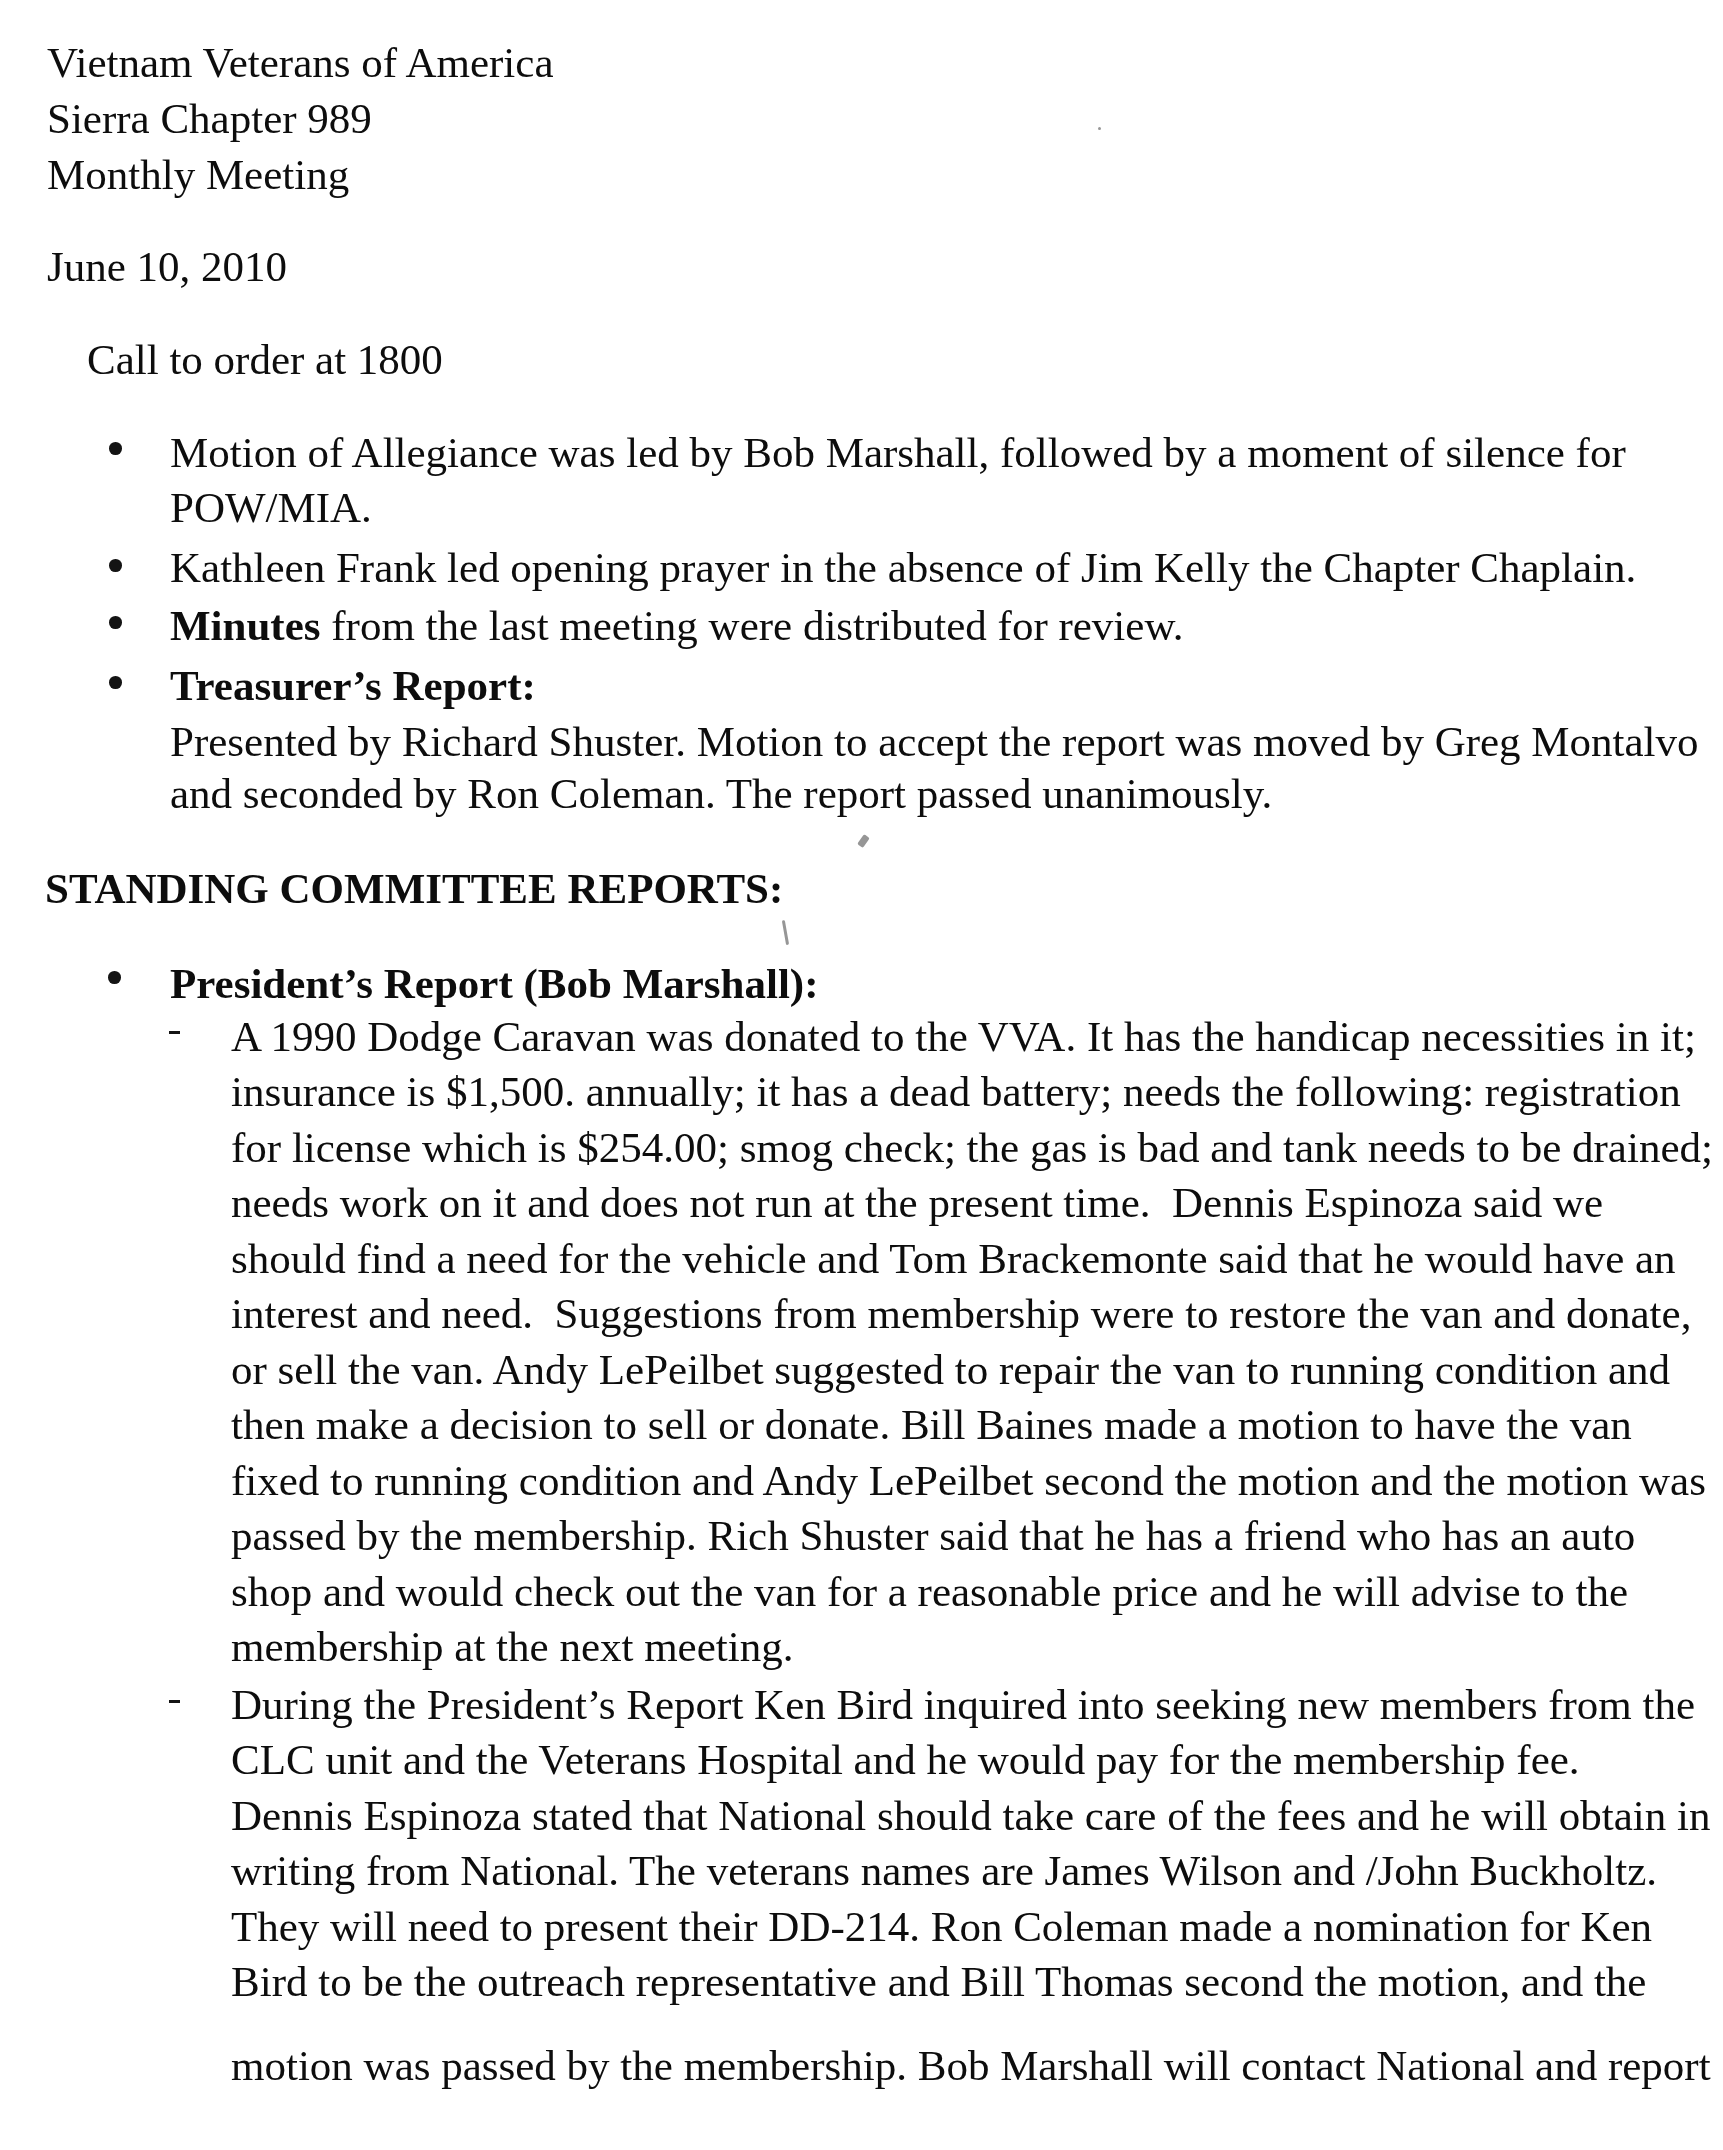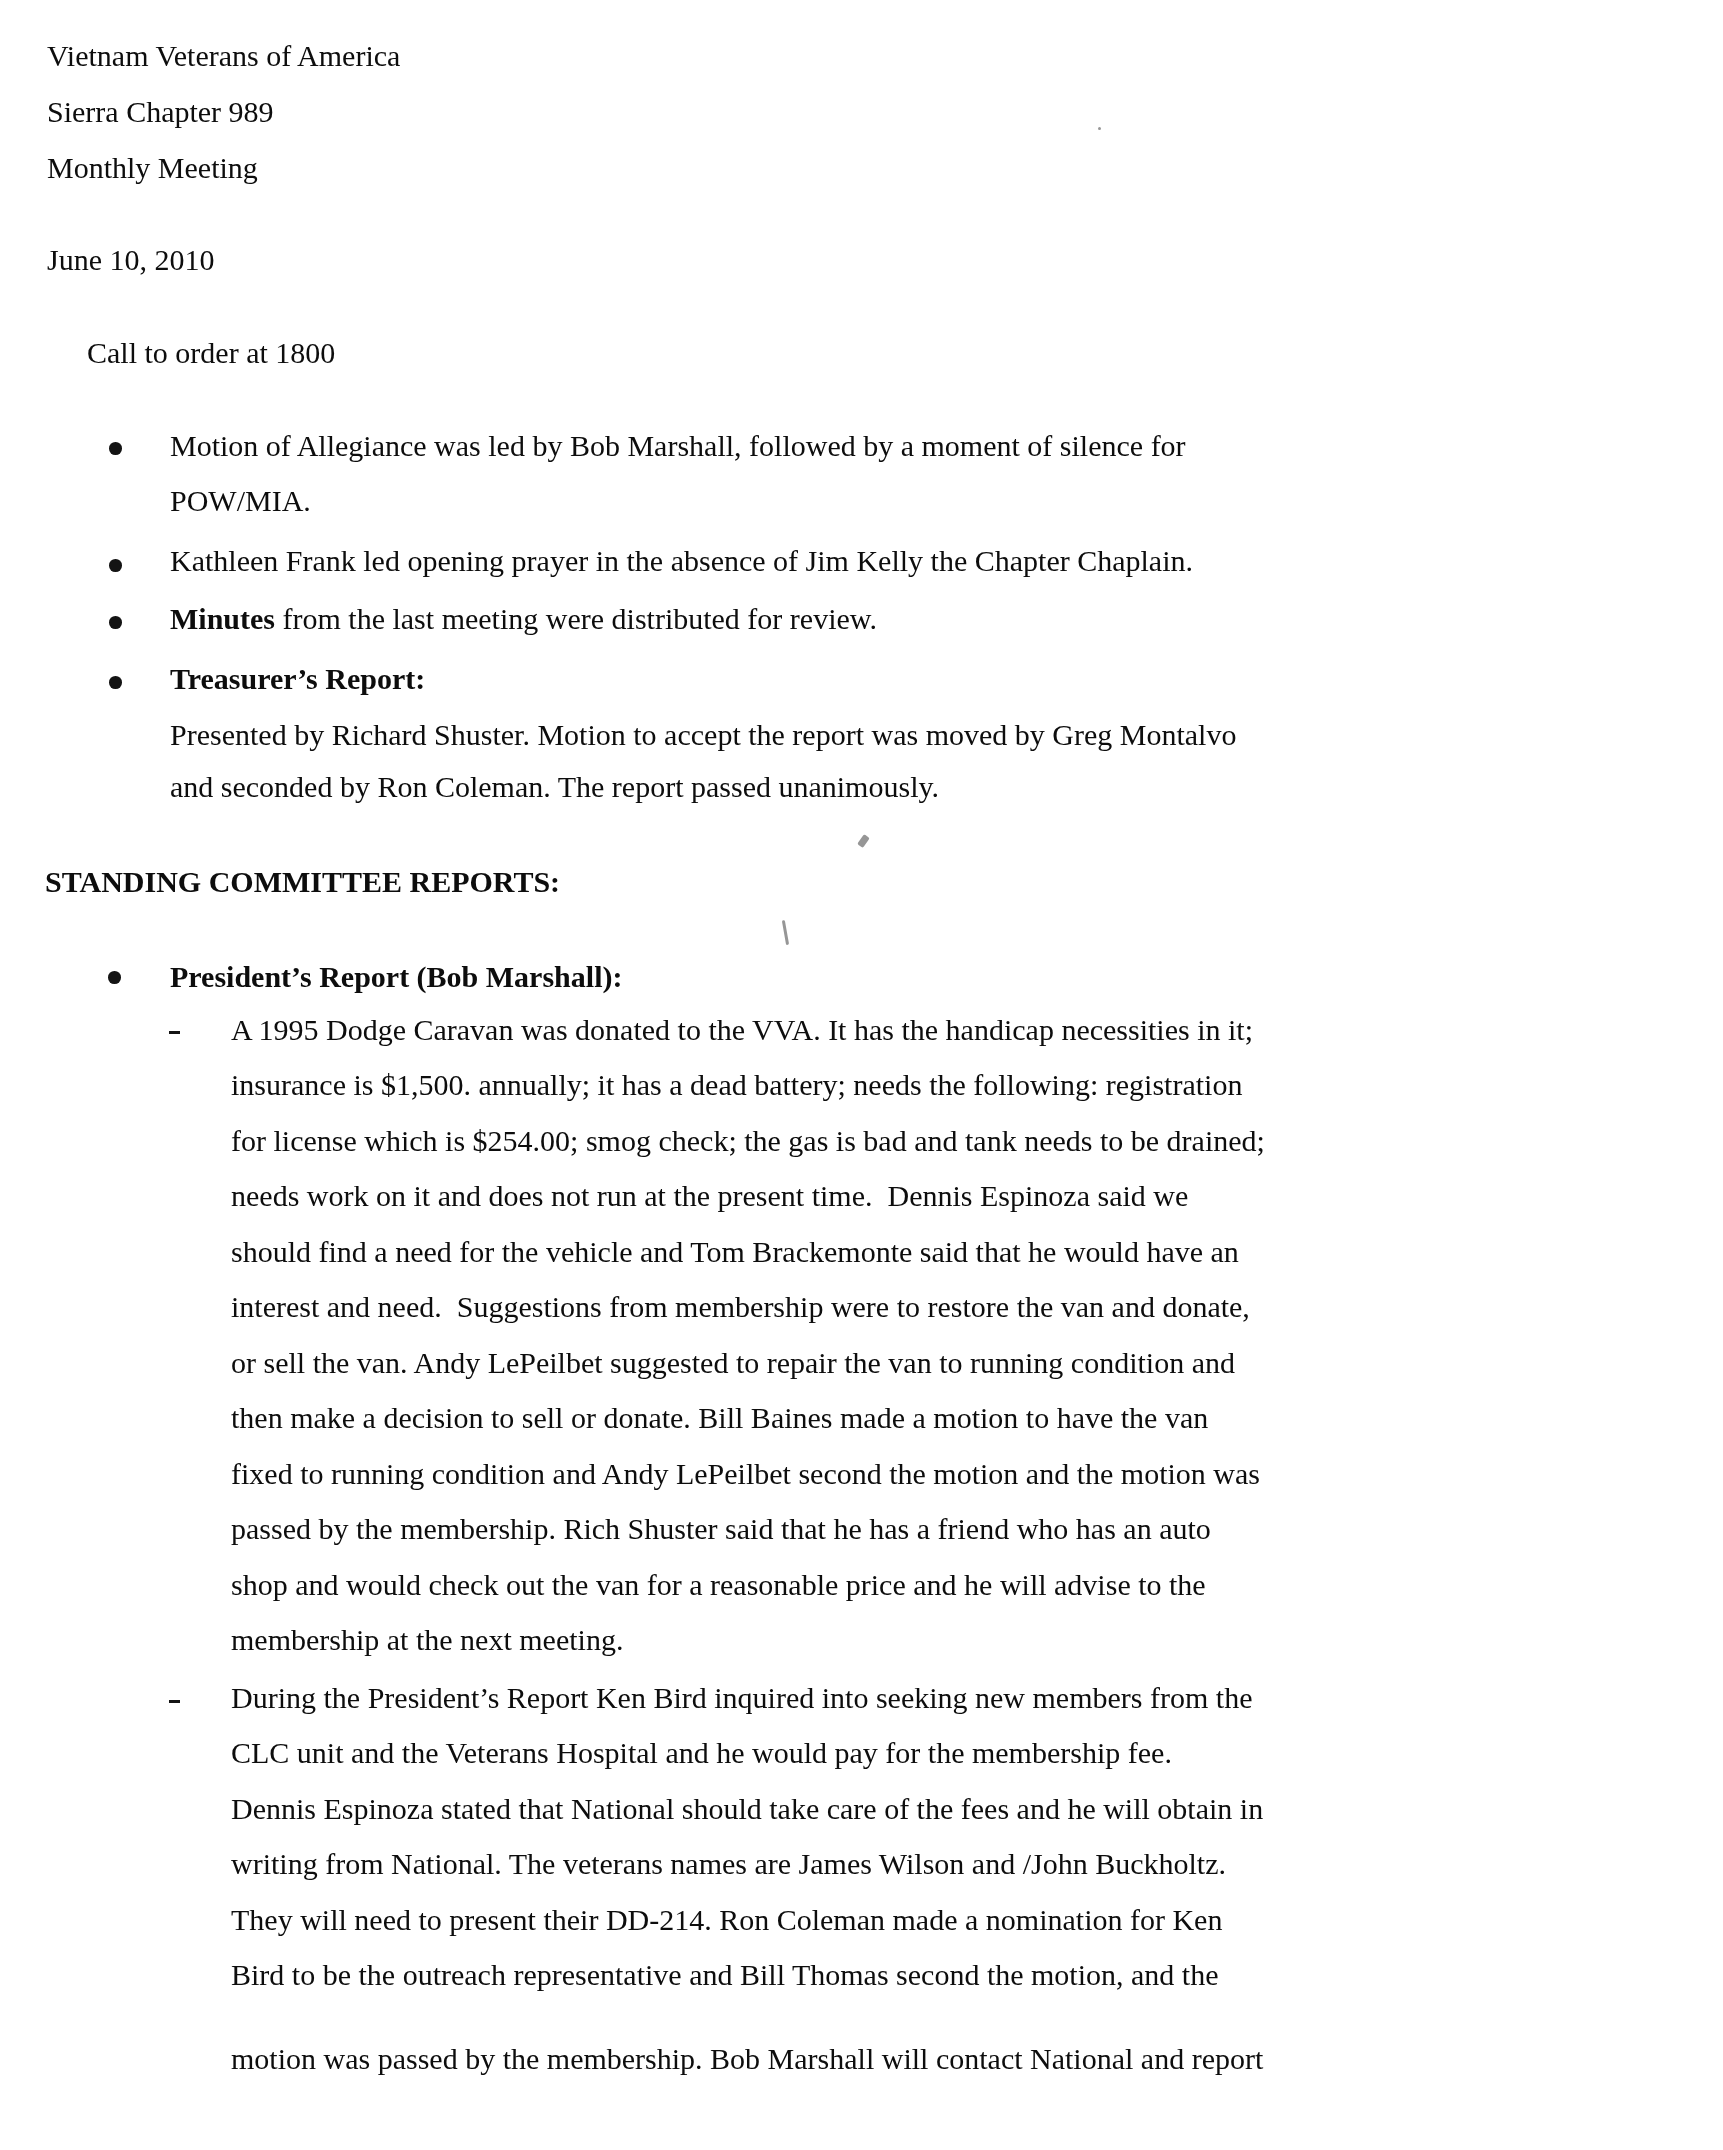--- a/index.html
+++ b/index.html
@@ -1,19 +1,19 @@
 <!DOCTYPE html>
 <html style="font-size:13.6px"><head>
 <meta charset="utf-8">
 <style>
   html, body { margin: 0; padding: 0; background: #ffffff; }
   body { width: 1724px; height: 2150px; position: relative; overflow: hidden;
          font-family: "Liberation Serif", "DejaVu Serif", serif; color: #0d0d0d; }
   .page { position: absolute; left: 0; top: 0; width: 1724px; height: 2150px; background: #ffffff; }
-  .ln { position: absolute; white-space: pre; font-size: 30px; line-height: 1; }
+  .ln { position: absolute; white-space: pre; font-size: 43px; line-height: 1; }
   .b { font-weight: bold; }
   .bullet { position: absolute; width: 12.7px; height: 12.7px; border-radius: 50%; background: #141414; }
   .dash { position: absolute; width: 11px; height: 3.4px; background: #141414; }
   .speck { position: absolute; background: #6a6a6a; border-radius: 1.7px; opacity: .7; }
 </style>
 </head>
 <body>
 
 <div class="page">
 
@@ -41,21 +41,21 @@
   <div class="speck" style="left:860px; top:835px; width:6.8px; height:12px; transform:rotate(35deg);"></div>
   <div class="speck" style="left:784px; top:920px; width:3.4px; height:25.4px; transform:rotate(-10deg);"></div>
   <div class="speck" style="left:1098px; top:127px; width:2.5px; height:2.5px;"></div>
 
   <div class="ln b" style="left:45px; top:867px;">STANDING COMMITTEE REPORTS:</div>
 
   <div class="bullet" style="left:108px; top:971px;"></div>
   <div class="ln b" style="left:170px; top:962px;">President’s Report (Bob Marshall):</div>
 
   <div class="dash" style="left:169px; top:1031px;"></div>
-  <div class="ln" style="left:231px; top:1015px;">A 1995 Dodge Caravan was donated to the VVA. It has the handicap necessities in it;</div>
+  <div class="ln" style="left:231px; top:1015px;">A 1990 Dodge Caravan was donated to the VVA. It has the handicap necessities in it;</div>
   <div class="ln" style="left:231px; top:1070px;">insurance is $1,500. annually; it has a dead battery; needs the following: registration</div>
   <div class="ln" style="left:231px; top:1126px;">for license which is $254.00; smog check; the gas is bad and tank needs to be drained;</div>
   <div class="ln" style="left:231px; top:1181px;">needs work on it and does not run at the present time.  Dennis Espinoza said we</div>
   <div class="ln" style="left:231px; top:1237px;">should find a need for the vehicle and Tom Brackemonte said that he would have an</div>
   <div class="ln" style="left:231px; top:1292px;">interest and need.  Suggestions from membership were to restore the van and donate,</div>
   <div class="ln" style="left:231px; top:1348px;">or sell the van. Andy LePeilbet suggested to repair the van to running condition and</div>
   <div class="ln" style="left:231px; top:1403px;">then make a decision to sell or donate. Bill Baines made a motion to have the van</div>
   <div class="ln" style="left:231px; top:1459px;">fixed to running condition and Andy LePeilbet second the motion and the motion was</div>
   <div class="ln" style="left:231px; top:1514px;">passed by the membership. Rich Shuster said that he has a friend who has an auto</div>
   <div class="ln" style="left:231px; top:1570px;">shop and would check out the van for a reasonable price and he will advise to the</div>

